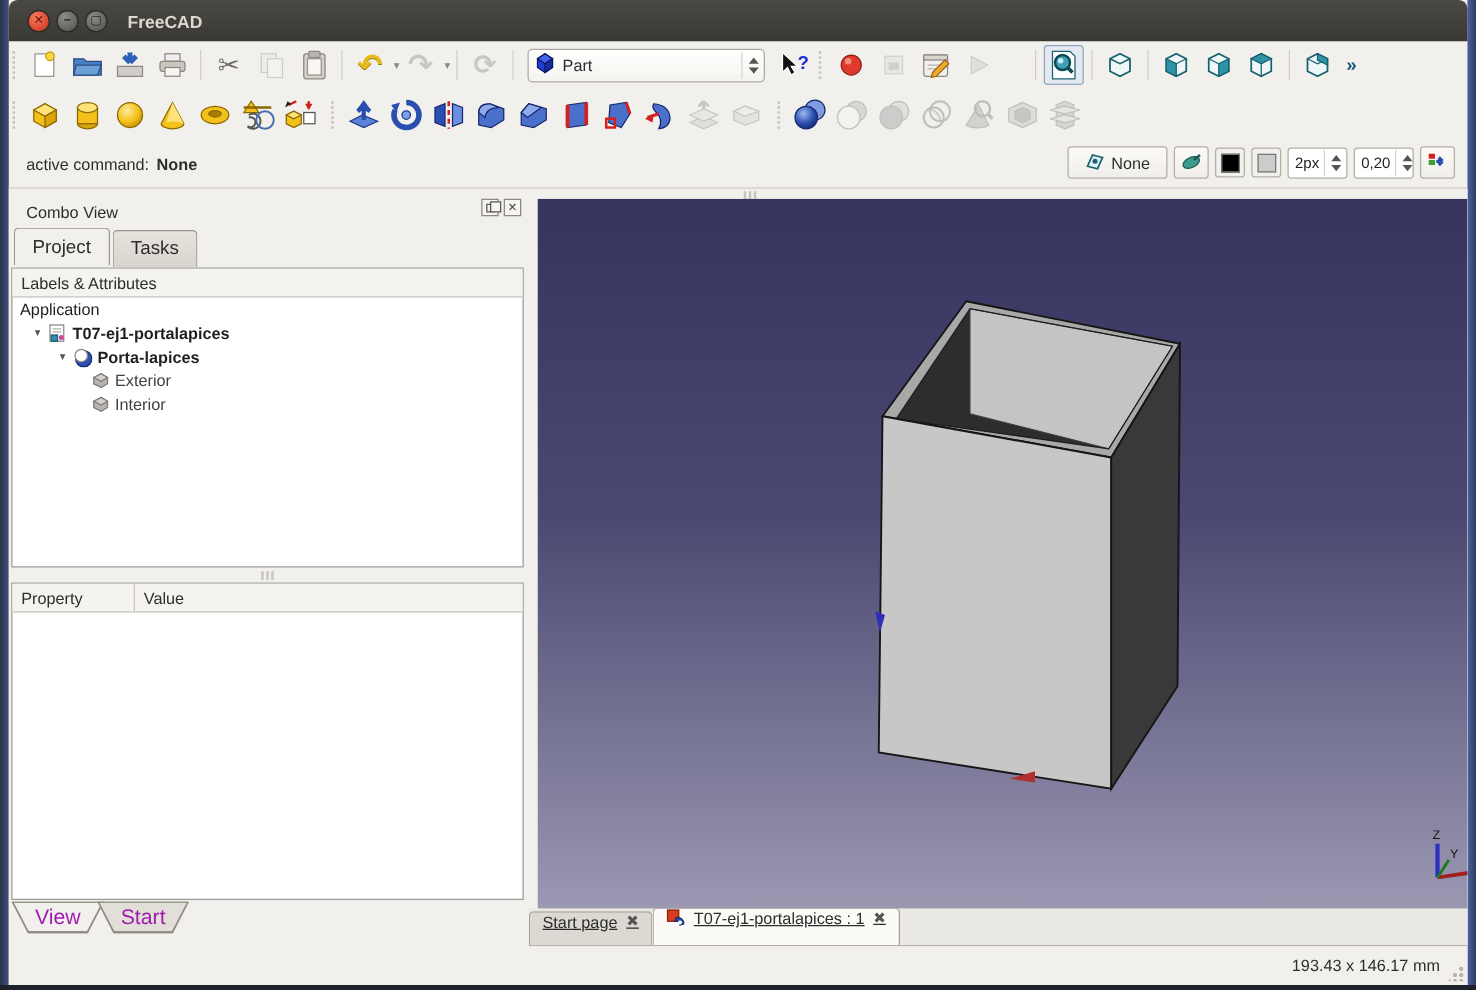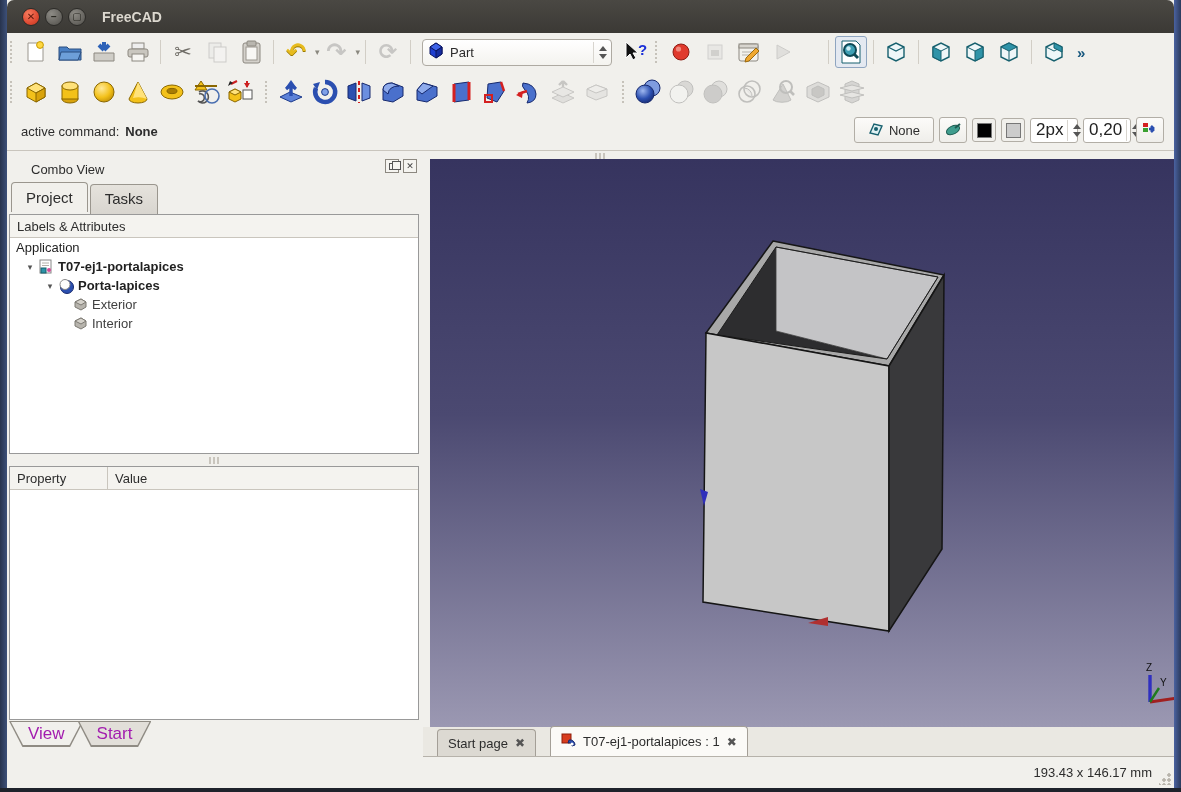--- a/index.html
+++ b/index.html
@@ -37,26 +37,26 @@
   .tri-dn{width:0;height:0;border-left:4px solid transparent;border-right:4px solid transparent;border-top:5px solid #555;}
 
   
   .cmdbar{position:absolute;left:0;top:113px;width:100%;height:38px;border-bottom:1px solid #c9c5bd;display:flex;align-items:center;}
   .cmd-label{font-size:13px;color:#2d2d2d;margin-left:14px;}
   .cmd-value{font-size:13px;color:#2d2d2d;font-weight:bold;margin-left:6px;}
   .cmd-right{position:absolute;right:10px;top:4px;display:flex;align-items:center;gap:5px;}
   .small-btn{height:26px;border:1px solid #b2aea6;border-radius:3px;background:linear-gradient(#fcfbf9,#efeeea);display:flex;align-items:center;justify-content:center;padding:0 6px;font-size:13px;color:#2d2d2d;gap:5px;}
   .swatch{width:24px;height:24px;border:1px solid #b2aea6;border-radius:3px;display:flex;align-items:center;justify-content:center;}
   .swatch .inner{width:15px;height:15px;border:1px solid #777;}
-  .spinbox{height:25px;border:1px solid #b2aea6;border-radius:3px;background:#fff;display:flex;align-items:center;padding-left:5px;font-size:17px;color:#222;}
+  .spinbox{height:25px;border:1px solid #b2aea6;border-radius:3px;background:#fff;display:flex;align-items:center;padding-left:5px;font-size:12px;color:#222;}
   .spinbox .spin-col{margin-left:4px;}
 
   
   .left-panel{position:absolute;left:0;top:151px;width:414px;height:606px;background:#f1f0ec;}
-  .cv-title{position:absolute;left:24px;top:11px;font-size:13px;color:#2d2d2d;}
+  .cv-title{position:absolute;left:14px;top:11px;font-size:13px;color:#2d2d2d;}
   .dock-btns{position:absolute;right:4px;top:8px;display:flex;gap:4px;}
   .dock-btn{width:14px;height:14px;border:1px solid #8c8880;background:#f5f4f0;display:flex;align-items:center;justify-content:center;font-size:9px;color:#444;}
   .dock-float-inner{width:7px;height:7px;border:1px solid #555;position:relative;}
   .dock-float-inner:after{content:"";position:absolute;left:2px;top:-3px;width:7px;height:7px;border:1px solid #555;background:#f5f4f0;}
   .cv-tabs{position:absolute;left:4px;top:30px;display:flex;}
   .cv-tab{padding:5px 14px;font-size:15px;color:#2d2d2d;border:1px solid #9a968e;border-bottom:none;border-radius:4px 4px 0 0;background:linear-gradient(#e6e3dd,#d8d5cf);margin-right:2px;position:relative;top:3px;}
   .cv-tab.active{background:#f1f0ec;top:1px;padding:6px 14px;z-index:3;}
   .tree-box{position:absolute;left:2px;top:63px;width:410px;height:240px;background:#fff;border:1px solid #999;}
   .tree-header{height:23px;background:#f4f3ef;border-bottom:1px solid #c9c5bd;display:flex;align-items:center;padding-left:7px;font-size:13px;color:#2d2d2d;}
   .tree-row{display:flex;align-items:center;height:19px;font-size:13px;color:#1f1f1f;}
@@ -75,21 +75,21 @@
   .btab{position:relative;height:26px;margin-right:-6px;}
   .btab .shape{clip-path:polygon(0 0,100% 0,82% 100%,18% 100%);background:#8f8b83;padding:1px;height:100%;display:flex;}
   .btab .inner{clip-path:polygon(1px 0,calc(100% - 1px) 0,82% calc(100% - 1px),18% calc(100% - 1px));background:#e2dfd9;display:flex;align-items:center;justify-content:center;font-size:17px;color:#a21caf;padding:0 18px;width:100%;}
   .btab.active .inner{background:#f1f0ec;}
 
   
   .main-area{position:absolute;left:416px;top:151px;width:751px;height:606px;background:#f1f0ec;}
   .main-grip{position:absolute;left:172px;top:2px;}
   .viewport{position:absolute;left:7px;top:8px;width:744px;height:568px;}
   .doc-tabbar{position:absolute;left:0px;top:576px;width:751px;height:30px;background:#eae8e2;border-bottom:1px solid #b6b2aa;display:flex;align-items:flex-end;}
-  .doc-tab{display:flex;align-items:center;gap:7px;font-size:13px;color:#2d2d2d;border:1px solid #a49f97;border-bottom:none;border-radius:4px 4px 0 0;padding:0 10px;height:27px;background:#dcd9d2;margin-left:14px;}
+  .doc-tab{display:flex;align-items:flex-start;gap:7px;font-size:13px;color:#2d2d2d;border:1px solid #a49f97;border-bottom:none;border-radius:4px 4px 0 0;padding:0 10px;height:27px;background:#dcd9d2;margin-left:0;text-decoration:underline;}
   .doc-tab.active{background:#fbfaf7;height:30px;font-size:13px;}
   .tab-close{font-size:12px;color:#555;font-weight:bold;}
 
   
   .statusbar{position:absolute;left:0;top:757px;width:100%;height:31px;background:#f1f0ec;display:flex;align-items:center;}
   .status-dim{position:absolute;right:22px;font-size:13px;color:#2d2d2d;}
   .resize-grip{position:absolute;right:3px;bottom:3px;width:12px;height:12px;background:
     radial-gradient(circle at 10px 2px,#b8b4ac 1.5px,transparent 2px),
     radial-gradient(circle at 10px 7px,#b8b4ac 1.5px,transparent 2px),
     radial-gradient(circle at 5px 7px,#b8b4ac 1.5px,transparent 2px),

